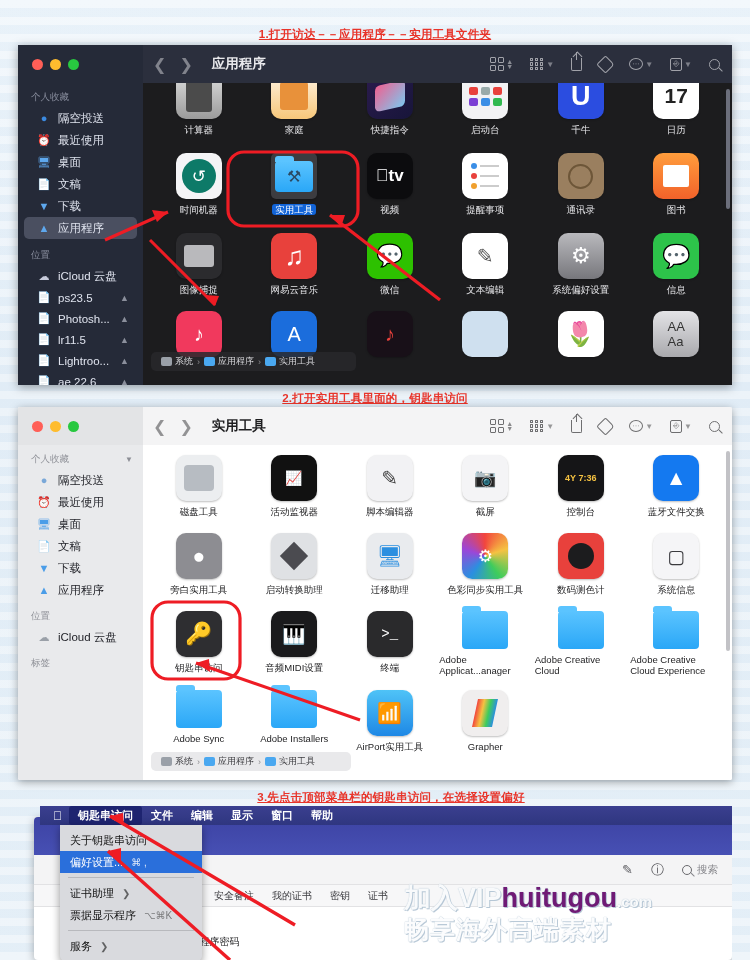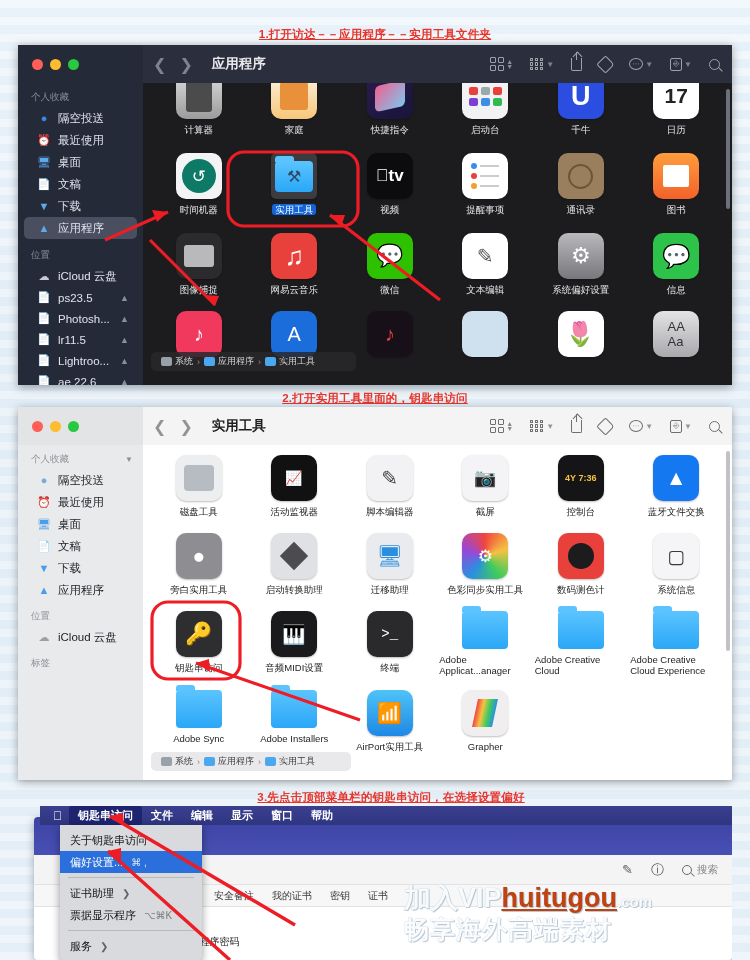--- a/index.html
+++ b/index.html
@@ -130,21 +130,21 @@
   .kc-tab.sel{background:#dcdcde;border-radius:3px;padding:1px 5px;}
   .kc-body{padding:8px 10px;font-size:11px;color:#1b1b1d;}
   .kc-title{font-weight:bold;font-size:12px;}
   .kc-sub{font-size:10px;margin-top:3px;color:#2a2a2c;}
   .srch{display:flex;align-items:center;gap:5px;color:#86868b;font-size:10.5px;}
 
   
   .wm{position:absolute;pointer-events:none;user-select:none;}
   .wm1{font-size:27px;font-weight:bold;color:rgba(255,255,255,.92);
     text-shadow:0 0 1px #9fb6c9,1px 1px 0 #b9c9d7;}
-  .wm-teal{color:#c2410c;text-decoration:underline;}
+  .wm-teal{color:#701a75;}
   .wm2{font-size:25px;font-weight:bold;color:rgba(255,255,255,.95);
     text-shadow:1px 1px 0 #b9c9d7,0 0 1px #9fb6c9;letter-spacing:1px;}
 </style>
 </head>
 <body>
 
 <div class="bg-lines"></div>
 
 <div class="caption" style="top:27px;">1.打开访达－－应用程序－－实用工具文件夹</div>
 

